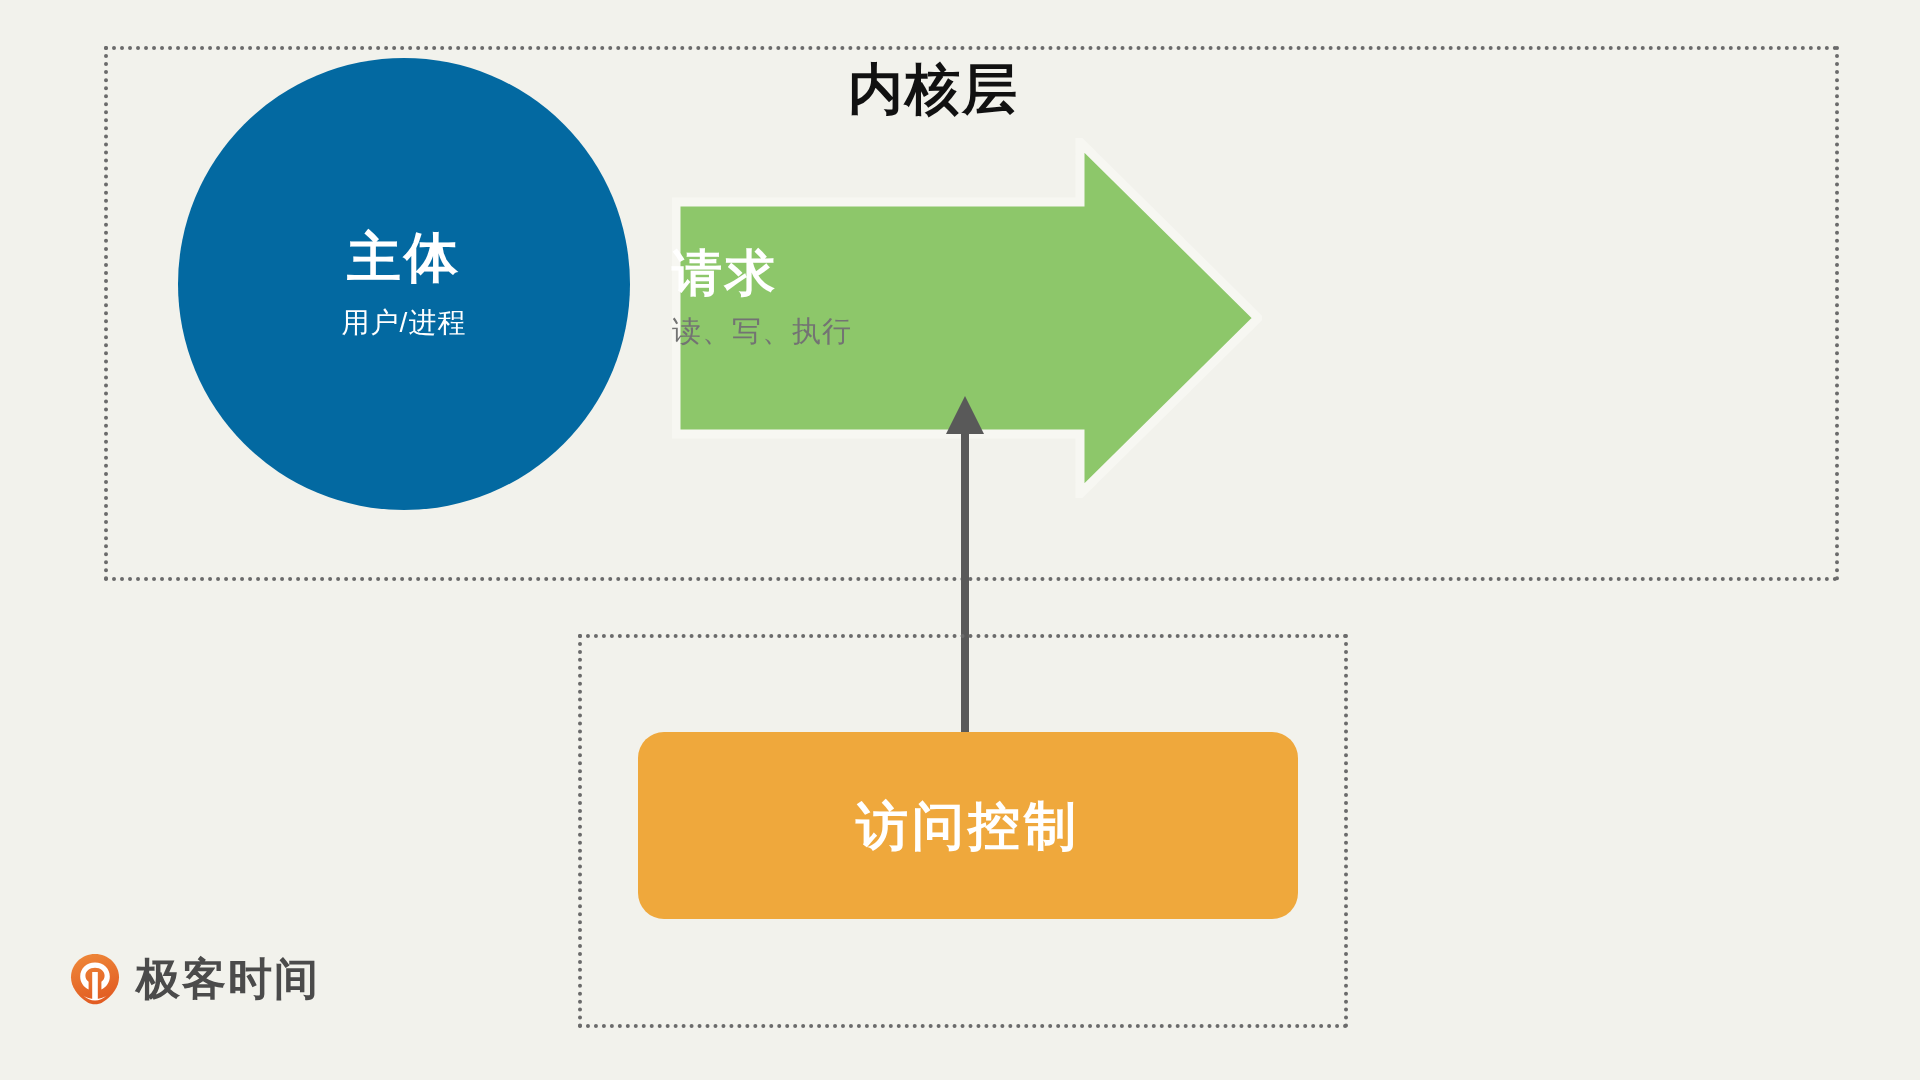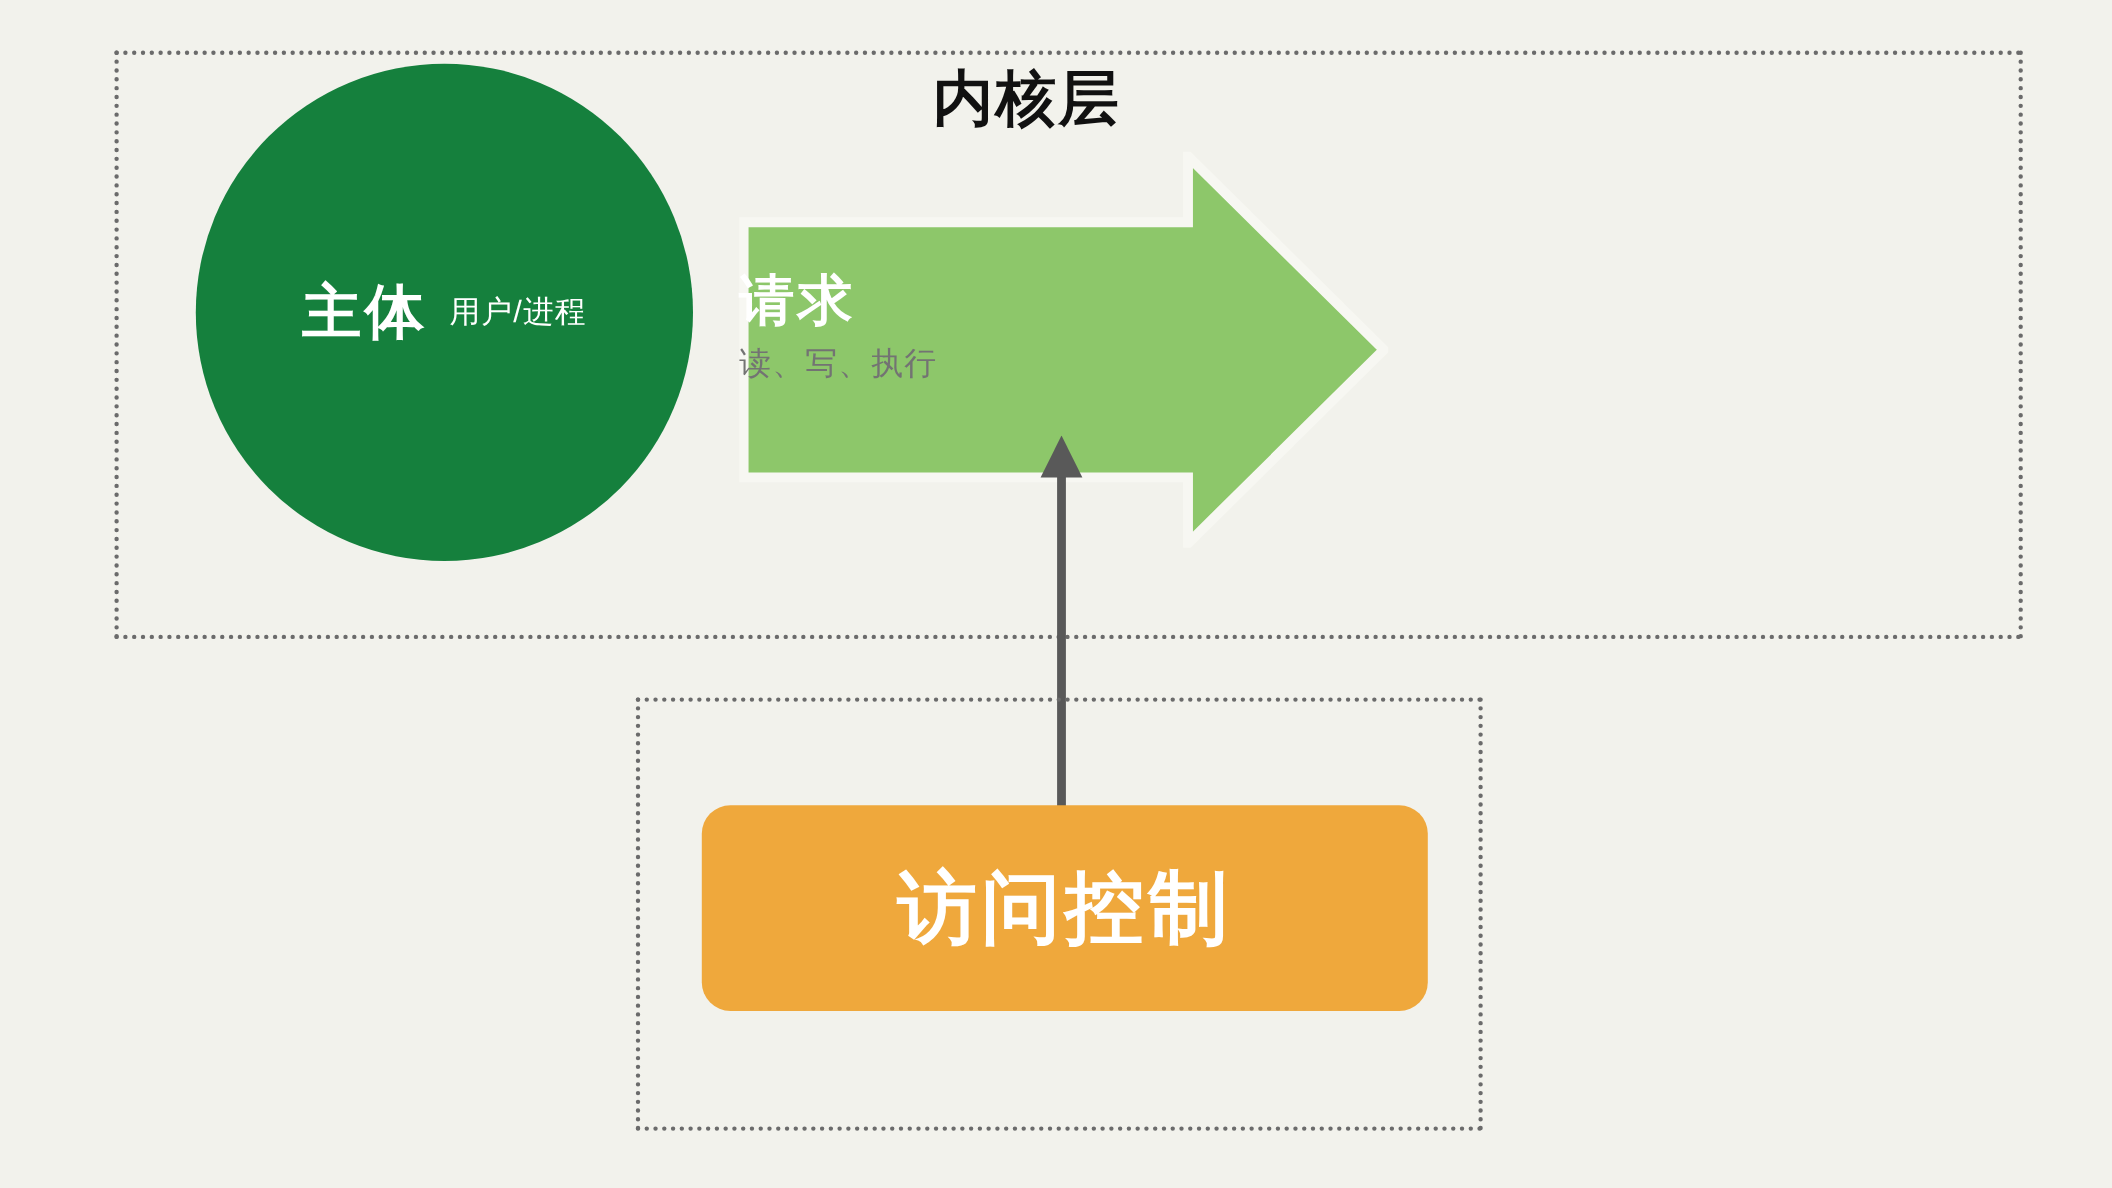--- a/index.html
+++ b/index.html
@@ -56,23 +56,23 @@
   }
   #user-layer-title {
     left: 860px;
     top: 940px;
   }
 
   
   .entity-circle {
     position: absolute;
     border-radius: 50%;
-    background: #15803d;
+    background: #0369a1;
     display: flex;
-    flex-direction: row;
+    flex-direction: column;
     align-items: center;
     justify-content: center;
     box-sizing: border-box;
     gap: 20px;
   }
   #subject-circle {
     left: 178px;
     top: 58px;
     width: 452px;
     height: 452px;
@@ -156,21 +156,21 @@
     background: #efa83c;
     border-radius: 26px;
     display: flex;
     align-items: center;
     justify-content: center;
     box-sizing: border-box;
   }
   #access-control-label {
     color: #ffffff;
     font-weight: bold;
-    font-size: 72px;
+    font-size: 52px;
     line-height: 1;
     letter-spacing: 4px;
   }
 
   
   #brand-logo {
     position: absolute;
     left: 68px;
     top: 952px;
     display: flex;
@@ -223,14 +223,41 @@
     </svg>
   </div>
 
   <div class="layer-box" id="user-layer-box"></div>
 
   <div id="access-control-box">
     <div id="access-control-label">访问控制</div>
   </div>
 
 
+  <div id="brand-logo">
+    <svg id="brand-mark" viewBox="0 0 54 54" xmlns="http://www.w3.org/2000/svg">
+      <defs>
+        <linearGradient id="gbgrad" x1="0" y1="0" x2="0.3" y2="1">
+          <stop offset="0%" stop-color="#ef8a3a"></stop>
+          <stop offset="100%" stop-color="#e25d23"></stop>
+        </linearGradient>
+      </defs>
+      <path d="M27 2 C13.8 2 3 12.4 3 25.2 C3 34.6 9.2 43.6 19.4 50.2
+               C23.8 53 30.2 53 34.6 50.2 C44.8 43.6 51 34.6 51 25.2
+               C51 12.4 40.2 2 27 2 Z" fill="url(#gbgrad)"></path>
+      <path d="M27 10.5 C18.4 10.5 12.2 16.6 12.2 24.4
+               C12.2 30.2 15.6 35.2 20.6 37.4 L20.6 29.8
+               C18.6 28.3 17.4 26.1 17.4 23.7
+               C17.4 19.3 21.6 15.8 27 15.8
+               C32.4 15.8 36.6 19.3 36.6 23.7
+               C36.6 26.1 35.4 28.3 33.4 29.8 L33.4 37.4
+               C38.4 35.2 41.8 30.2 41.8 24.4
+               C41.8 16.6 35.6 10.5 27 10.5 Z" fill="#ffffff"></path>
+      <rect x="24.2" y="20" width="5.6" height="27" fill="#ffffff"></rect>
+      <path d="M27 47 C22.2 47 18.2 45.6 15.4 43.6
+               C19 46.8 22.8 48.6 27 48.6
+               C31.2 48.6 35 46.8 38.6 43.6
+               C35.8 45.6 31.8 47 27 47 Z" fill="#ffffff"></path>
+    </svg>
+    <div id="brand-name">极客时间</div>
+  </div>
 
 </div>
 
 </body></html>

